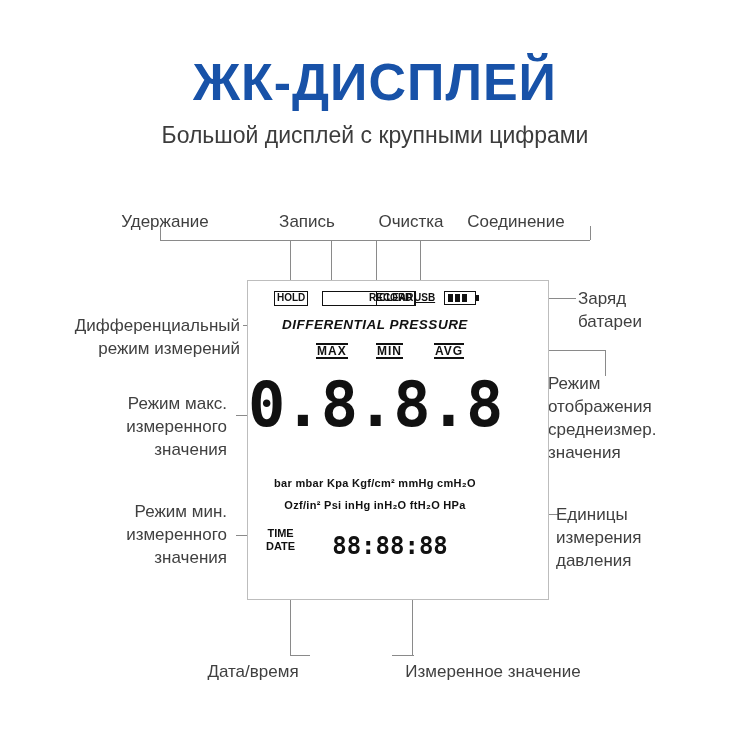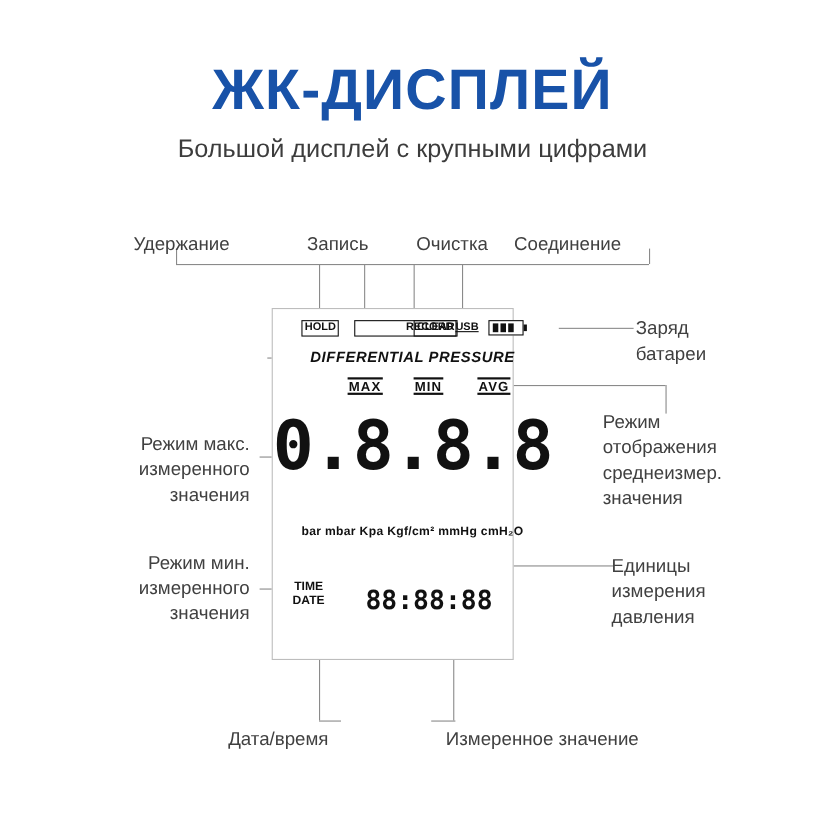--- a/index.html
+++ b/index.html
@@ -66,21 +66,21 @@
     height: 9px;
     border-radius: 50%;
     background: #1852a8;
   }
 
   
   #lcd {
     position: absolute;
     left: 247px;
     top: 280px;
-    width: 220px;
+    width: 302px;
     height: 320px;
     background: #ffffff;
     border: 1px solid #bdbdbd;
     box-sizing: border-box;
   }
   .seg-font {
     font-family: "DejaVu Sans Mono", monospace;
     margin-top: 11px;
   }
 
@@ -244,20 +244,22 @@
   <div class="lbl center" style="left:100px; top:210px; width:130px;">Удержание</div>
   <div class="lbl center" style="left:262px; top:210px; width:90px;">Запись</div>
   <div class="lbl center" style="left:356px; top:210px; width:110px;">Очистка</div>
   <div class="lbl center" style="left:446px; top:210px; width:140px;">Соединение</div>
 
   <div class="ln h" style="left:508px; top:298px; width:68px;"></div>
   <div class="lbl right" style="left:578px; top:287px; width:150px;">Заряд
 батареи</div>
 
   <div class="ln h" style="left:243px; top:325px; width:14px;"></div>
+  <div class="lbl left" style="left:35px; top:314px; width:205px;">Дифференциальный
+режим измерений</div>
 
   <div class="ln h" style="left:457px; top:350px; width:148px;"></div>
   <div class="ln v" style="left:605px; top:350px; height:26px;"></div>
   <div class="dot" style="left:448px; top:345px;"></div>
   <div class="lbl right" style="left:548px; top:372px; width:190px;">Режим
 отображения
 среднеизмер.
 значения</div>
 
   <div class="ln v" style="left:323px; top:350px; height:50px;"></div>
@@ -309,20 +311,21 @@
 
     <div id="mmarow">
       <div class="mma" style="left:68px; top:0;">MAX</div>
       <div class="mma" style="left:128px; top:0;">MIN</div>
       <div class="mma" style="left:186px; top:0;">AVG</div>
     </div>
 
     <div id="bigvalue" class="seg-font">0.8.8.8</div>
 
     <div class="units" id="units1">bar  mbar  Kpa  Kgf/cm²  mmHg  cmH₂O</div>
+    <div class="units" id="units2">Ozf/in²  Psi  inHg  inH₂O  ftH₂O  HPa</div>
 
     <div id="timedate">
       <div>TIME</div>
       <div>DATE</div>
     </div>
     <div id="clock" class="seg-font">88:88:88</div>
 
   </div>
 
 </div>

